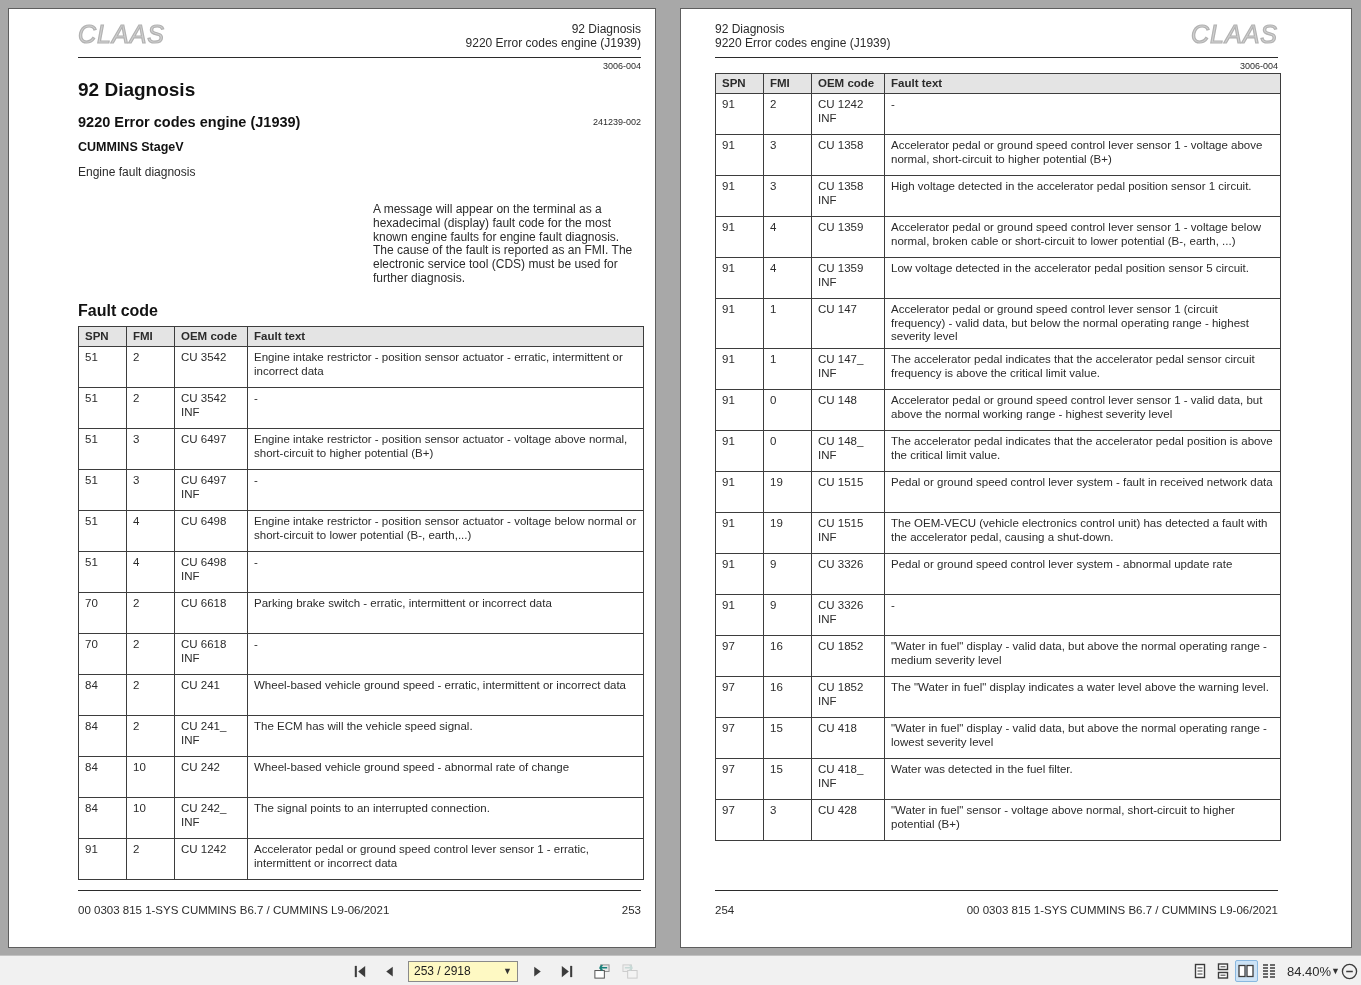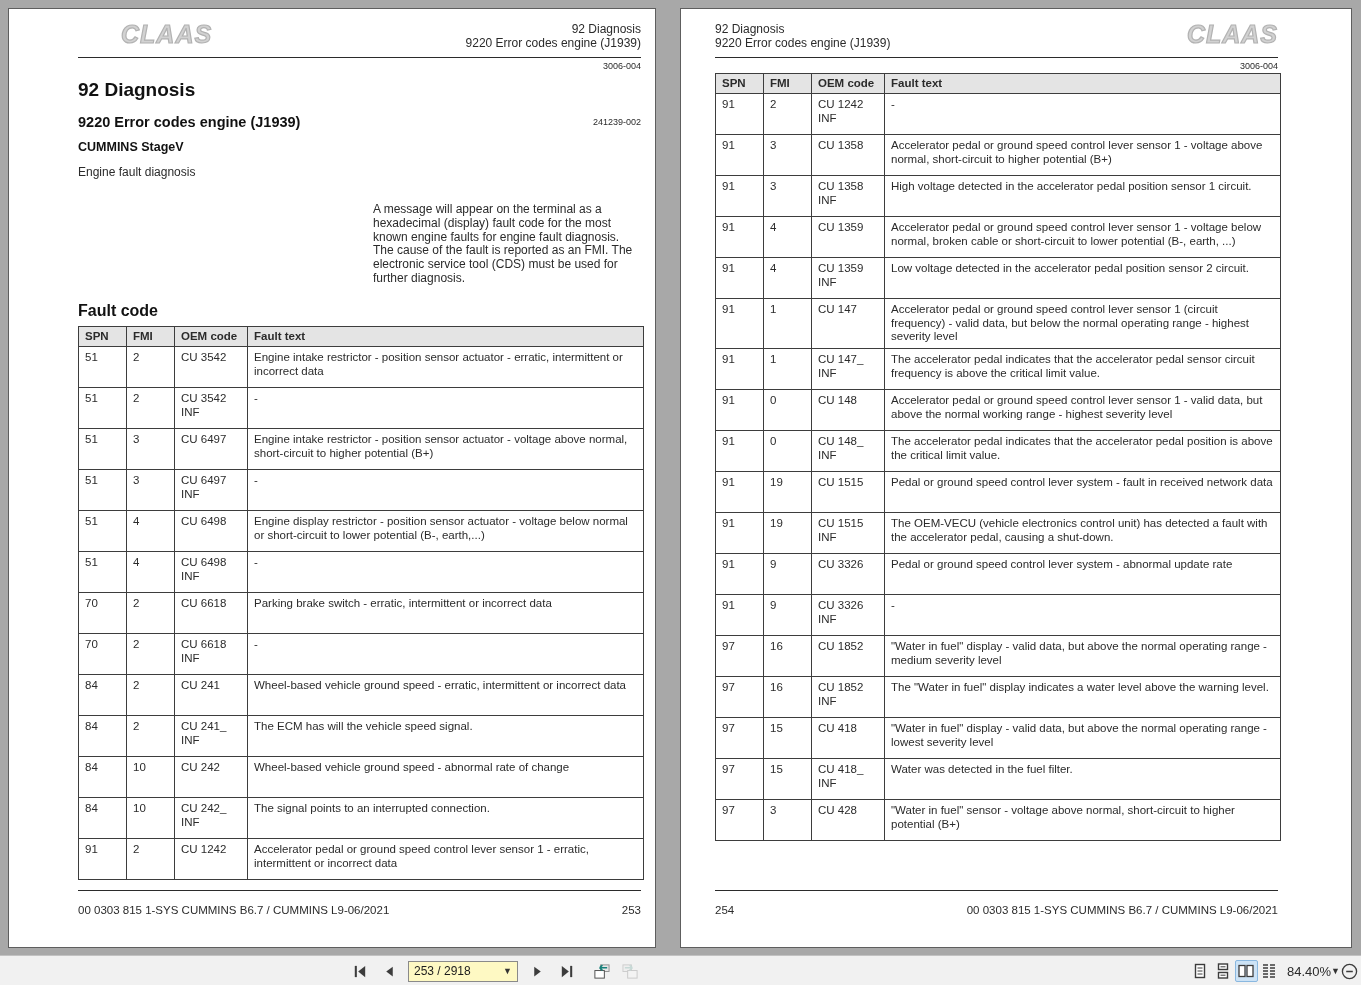--- a/index.html
+++ b/index.html
@@ -8,22 +8,22 @@
   .viewer { position:absolute; left:0; top:0; width:1361px; height:955px; background:#a8a8a8; }
   .page { position:absolute; top:8px; height:940px; background:#ffffff; border:1px solid #5e5e5e; }
   .page-left  { left:8px;   width:648px; }
   .page-right { left:680px; width:672px; }
 
   
   .pl-content { position:absolute; left:69px; right:14px; top:0; }
   .pr-content { position:absolute; left:34px; right:73px; top:0; }
 
   .pg-header { display:flex; justify-content:space-between; align-items:flex-start; padding-top:13px; }
-  .claas-logo { font-style:italic; font-weight:bold; font-size:25px; letter-spacing:1px;
-    color:#d2d2d2; -webkit-text-stroke:1.2px #b2b2b2; line-height:1;margin-left:43px; }
+  .claas-logo { font-style:italic; font-weight:normal; font-size:25px; letter-spacing:1px;
+    color:#d2d2d2; -webkit-text-stroke:1.2px #b2b2b2; line-height:1; }
   .hdr-text { font-size:12px; color:#2b2b2b; line-height:1.18; }
   .hdr-text.right { text-align:right; }
   .hdr-rule { border-top:1.2px solid #2b2b2b; margin-top:7px; }
   .doc-code { text-align:right; font-size:9px; color:#2b2b2b; margin-top:3px; }
 
   .h1 { font-size:19px; font-weight:bold; color:#111; margin-top:8px; }
   .h2 { font-size:14.5px; font-weight:bold; color:#111; margin-top:13px; }
   .figure-code { position:absolute; right:14px; top:108px; font-size:9px; color:#2b2b2b; }
   .h3 { font-size:12.5px; font-weight:bold; color:#111; margin-top:10px; }
   .section-label { font-size:12px; color:#2b2b2b; margin-top:11px; }
@@ -131,21 +131,21 @@
                 <div class="oem-suffix">INF</div>
               </td>
               <td>-</td>
             </tr>
             <tr>
               <td>51</td>
               <td>4</td>
               <td>
                 <div>CU 6498</div>
               </td>
-              <td>Engine display restrictor - position sensor actuator - voltage below normal or short-circuit to lower potential (B-, earth,...)</td>
+              <td>Engine intake restrictor - position sensor actuator - voltage below normal or short-circuit to lower potential (B-, earth,...)</td>
             </tr>
             <tr>
               <td>51</td>
               <td>4</td>
               <td>
                 <div>CU 6498</div>
                 <div class="oem-suffix">INF</div>
               </td>
               <td>-</td>
             </tr>
@@ -279,21 +279,21 @@
               </td>
               <td>Accelerator pedal or ground speed control lever sensor 1 - voltage below normal, broken cable or short-circuit to lower potential (B-, earth, ...)</td>
             </tr>
             <tr>
               <td>91</td>
               <td>4</td>
               <td>
                 <div>CU 1359</div>
                 <div class="oem-suffix">INF</div>
               </td>
-              <td>Low voltage detected in the accelerator pedal position sensor 2 circuit.</td>
+              <td>Low voltage detected in the accelerator pedal position sensor 5 circuit.</td>
             </tr>
             <tr>
               <td>91</td>
               <td>1</td>
               <td>
                 <div>CU 147</div>
               </td>
               <td>Accelerator pedal or ground speed control lever sensor 1 (circuit frequency) - valid data, but below the normal operating range - highest severity level</td>
             </tr>
             <tr>

